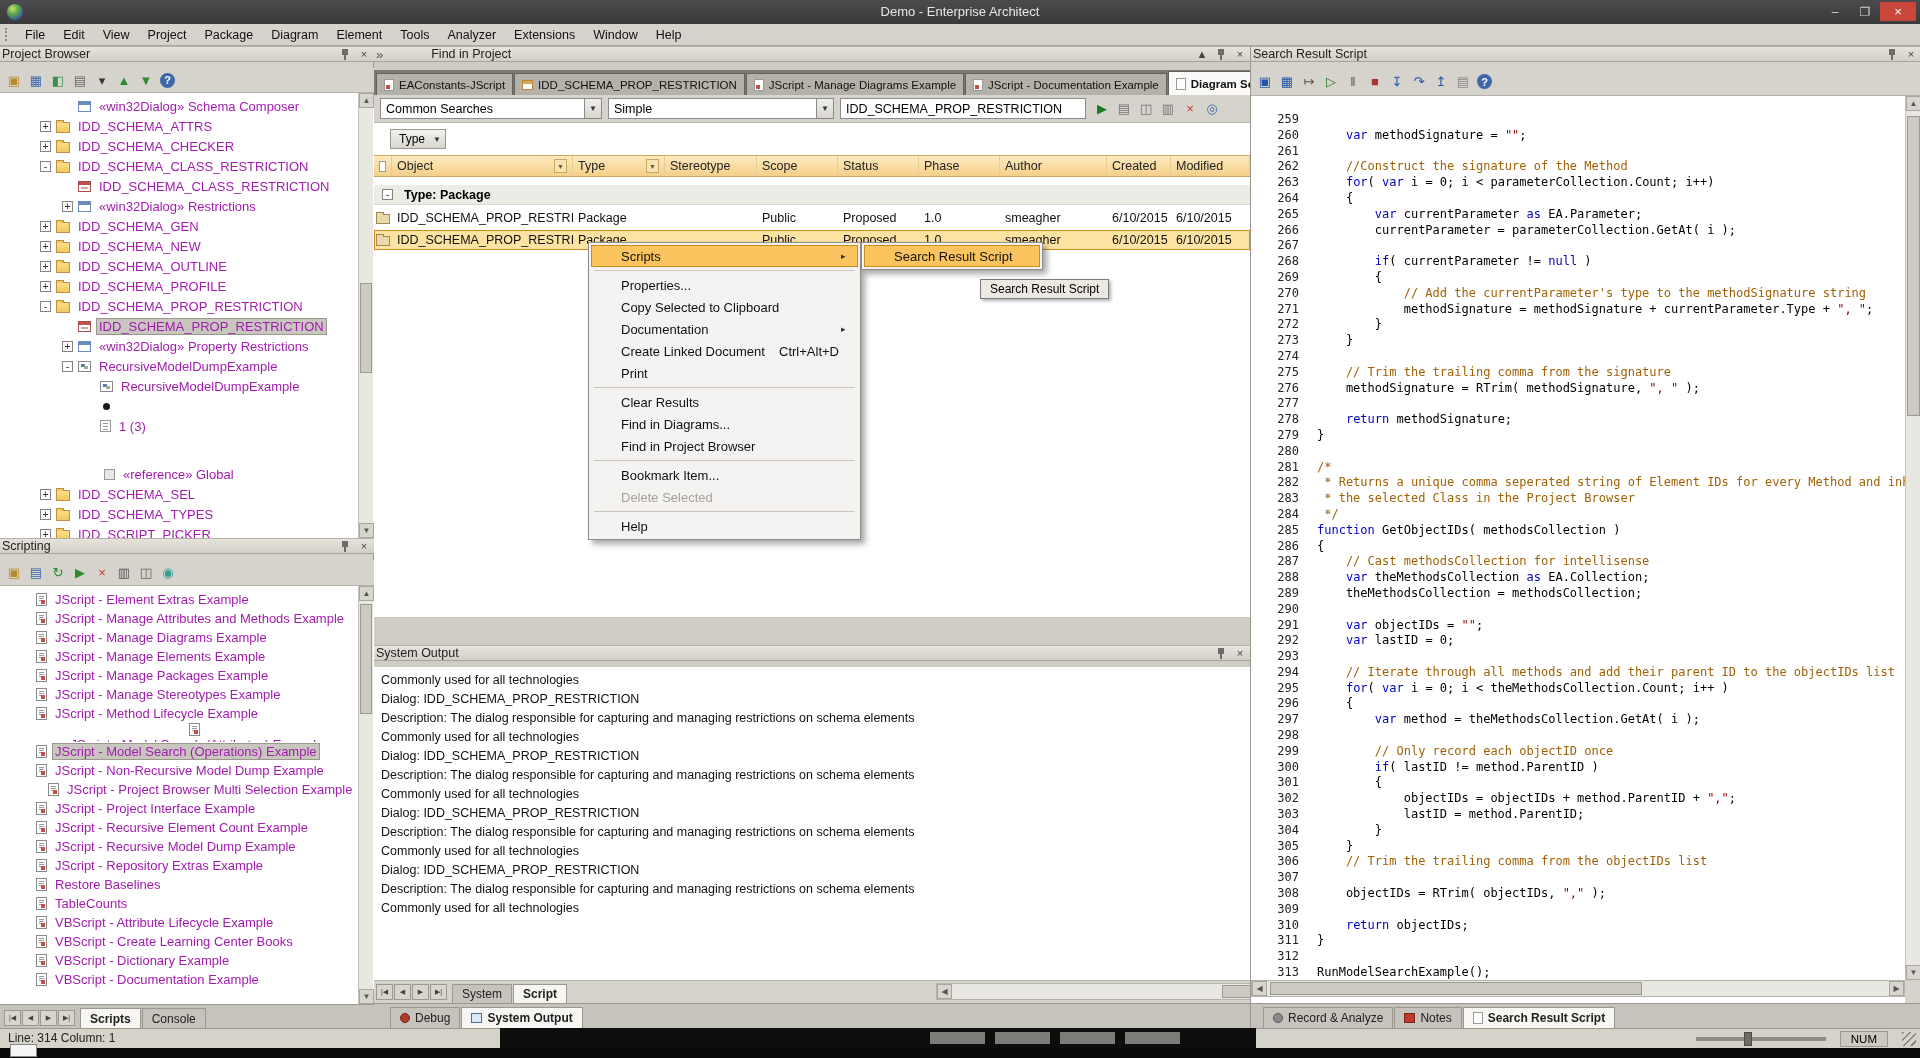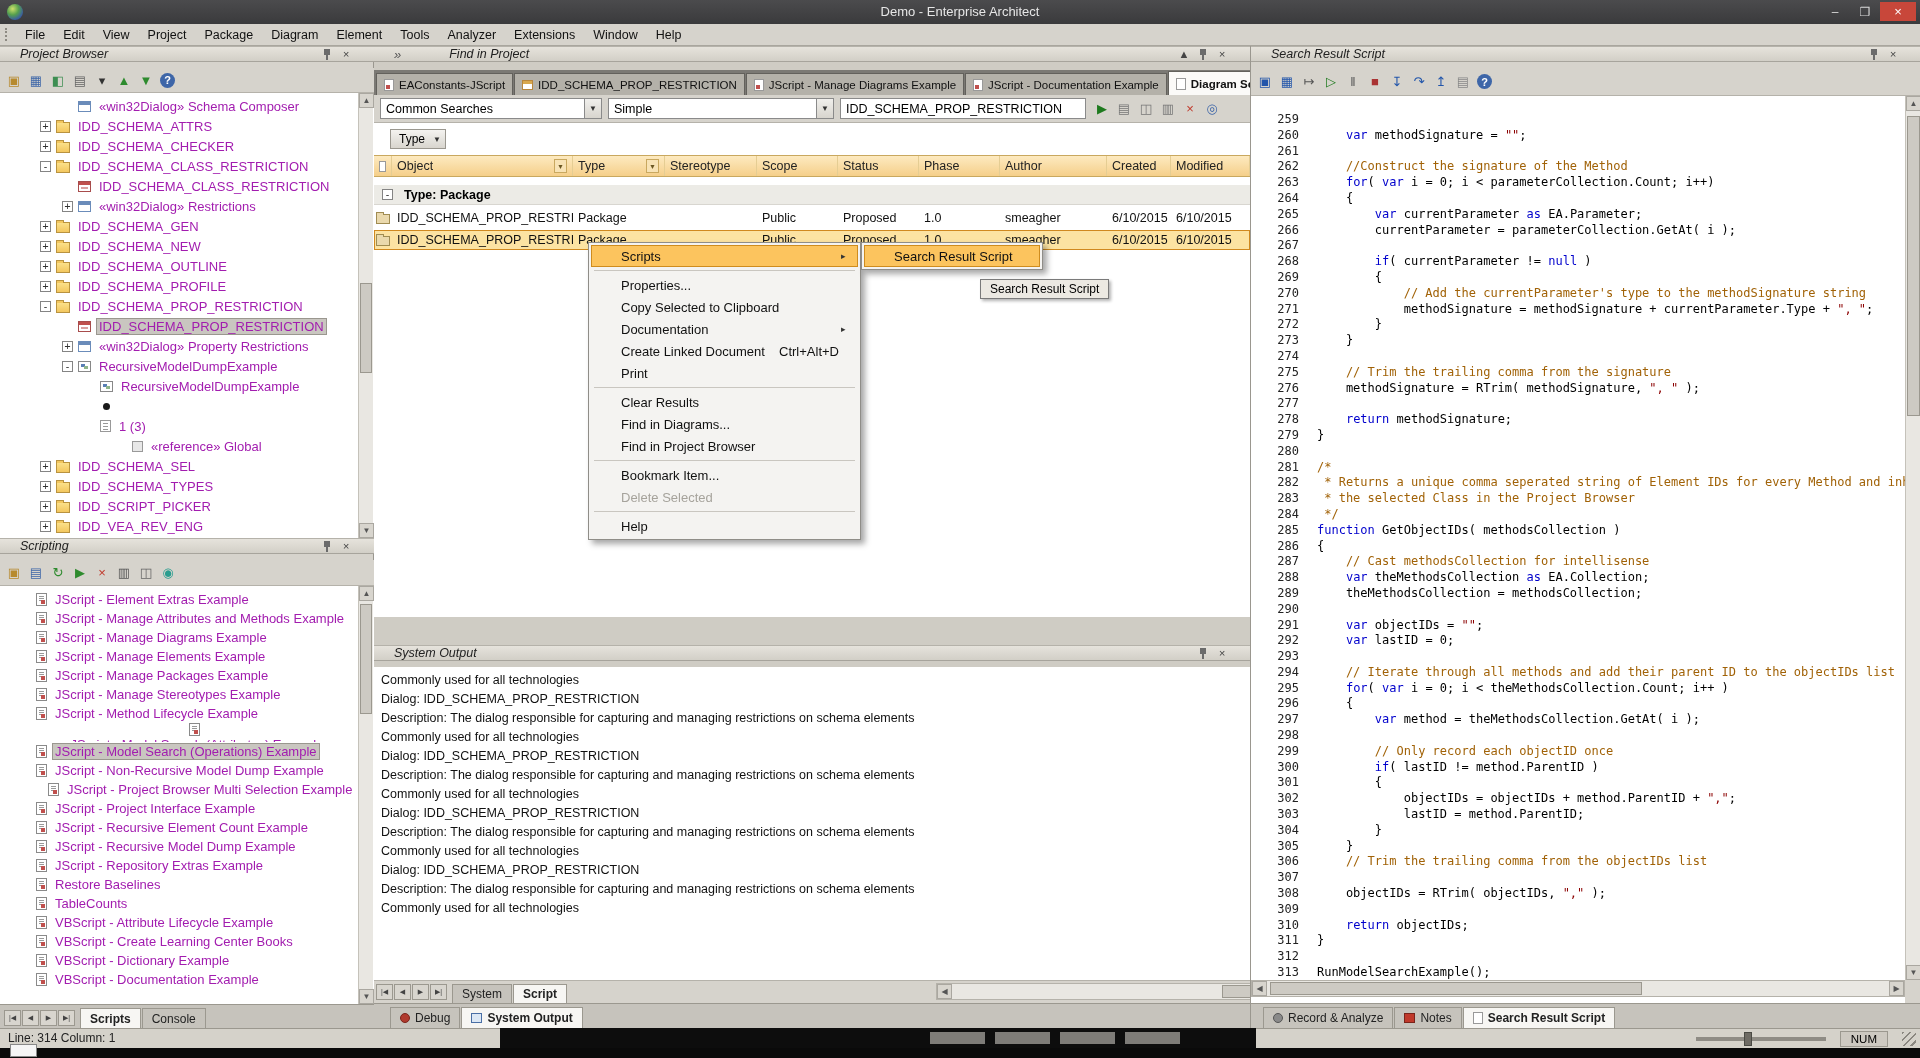--- a/index.html
+++ b/index.html
@@ -18,21 +18,21 @@
   .wbtn.close { width:36px; background:#c8473a; color:#fff; font-size:13px; }
 
   
   .menubar { position:absolute; left:0; top:24px; width:1920px; height:22px; background:#d6d3cc;
     border-bottom:1px solid #a9a69e; display:flex; align-items:center; }
   .mdrag { width:4px; height:13px; border-left:2px dotted #8d8a82; margin:0 7px 0 5px; }
   .mitem { padding:3px 9px; font-size:12.5px; color:#111; }
 
   
   .cap { height:16px; background:linear-gradient(#e6e3dc,#d2cfc7); border-top:1px solid #b5b2aa;
-    border-bottom:1px solid #a7a49c; display:flex; align-items:center; padding:0 20px; font-size:12.5px; color:#222;font-style:italic; }
+    border-bottom:1px solid #a7a49c; display:flex; align-items:center; padding:0 2px; font-size:12.5px; color:#222; }
   .cap .spacer { flex:1; }
   .capbtn { width:16px; height:14px; display:flex; align-items:center; justify-content:center; margin-left:3px;
     color:#444; font-size:11px; line-height:1; }
   .pin { position:relative; width:12px; height:13px; }
   .pin::before { content:""; position:absolute; left:3px; top:1px; width:6px; height:6px; background:#6b6b6b; }
   .pin::after { content:""; position:absolute; left:5px; top:7px; width:2px; height:5px; background:#6b6b6b; }
   .tbar { background:#d6d3cc; border-bottom:1px solid #b5b2aa; display:flex; align-items:center; padding:2px 4px; gap:2px; }
   .tbi { width:20px; height:20px; display:flex; align-items:center; justify-content:center; font-size:13px; border:1px solid transparent; }
   .tbi.circ { width:15px; height:15px; margin:2px; border-radius:50%; color:#fff !important; font-size:11px; font-weight:bold; }
 
@@ -337,21 +337,21 @@
         <div class="trow" style="padding-left: 84px;">
           <span class="exp hid"></span>
           <span class="ticon i-dot"></span>
           <span class="tlbl"></span>
         </div>
         <div class="trow" style="padding-left: 84px;">
           <span class="exp hid"></span>
           <span class="ticon i-note"></span>
           <span class="tlbl">1 (3)</span>
         </div>
-        <div class="trow" style="padding-left: 116px;">
+        <div class="trow" style="padding-left: 88px; margin-top: 28px;">
           <span class="exp hid"></span>
           <span class="ticon i-ref"></span>
           <span class="tlbl">«reference» Global</span>
         </div>
         <div class="trow" style="padding-left: 40px;">
           <span class="exp">+</span>
           <span class="ticon i-folder"></span>
           <span class="tlbl">IDD_SCHEMA_SEL</span>
         </div>
         <div class="trow" style="padding-left: 40px;">

